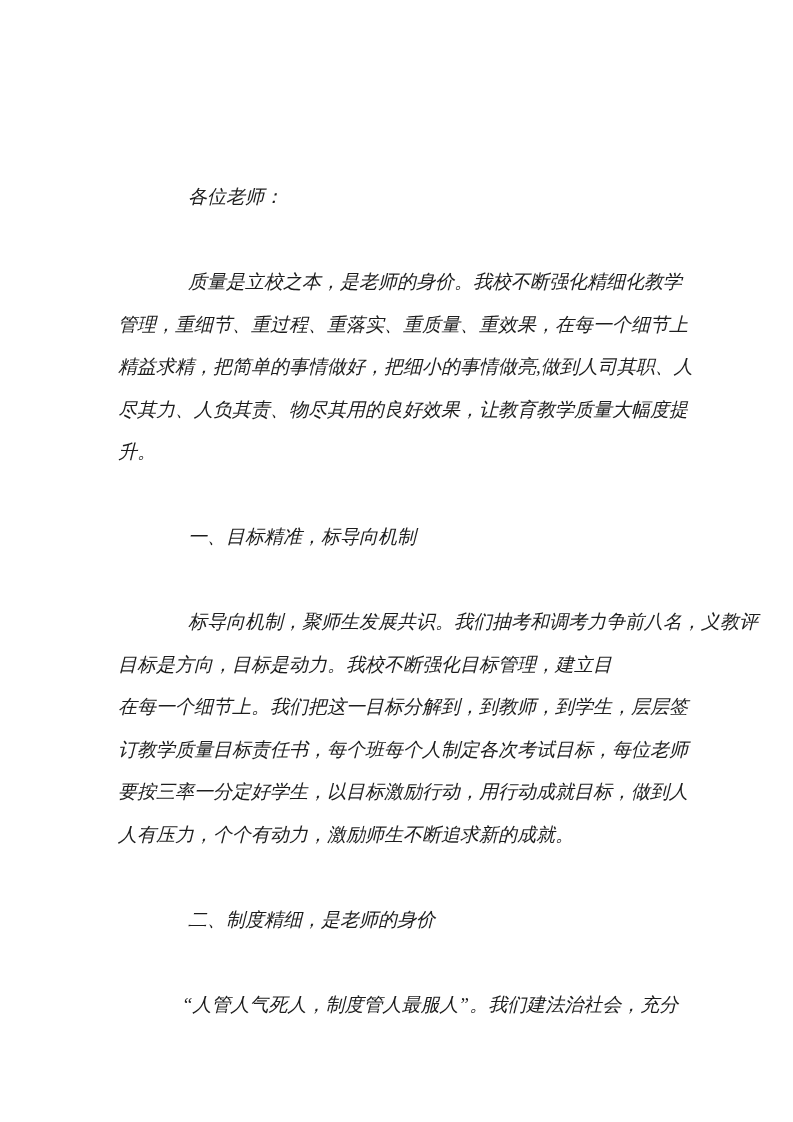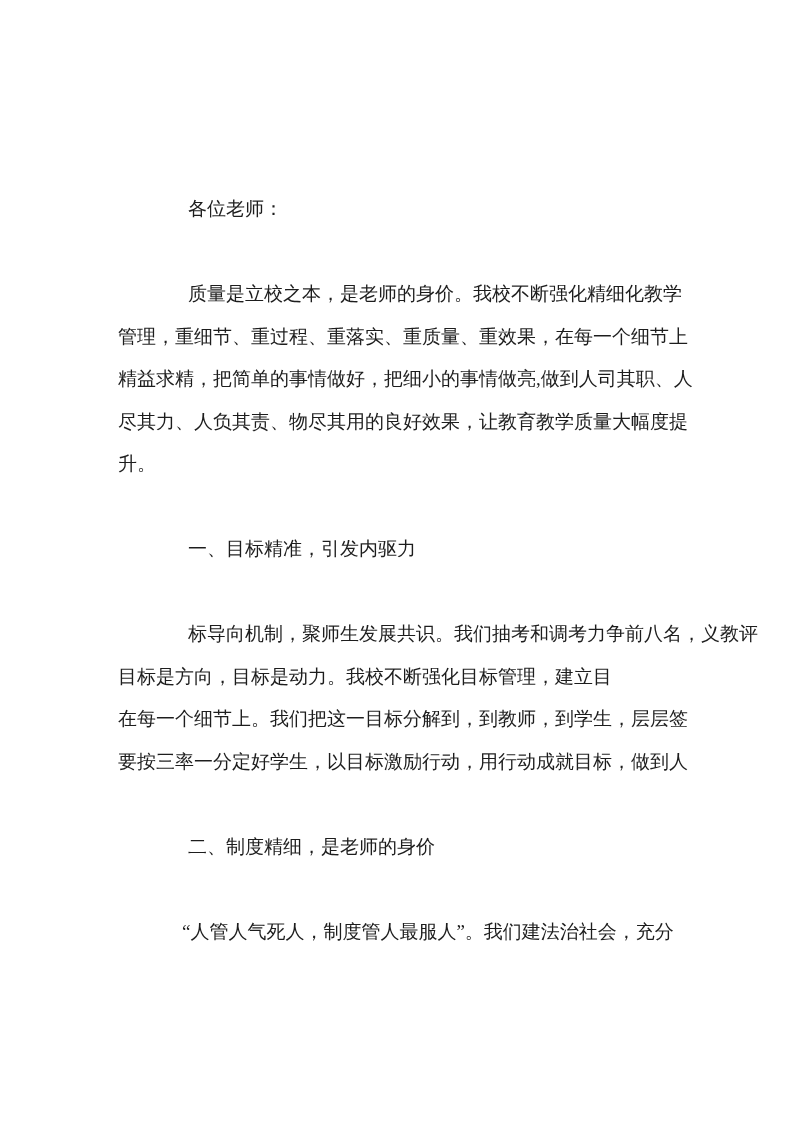--- a/index.html
+++ b/index.html
@@ -11,26 +11,27 @@
   .page {
     position: relative;
     width: 793px;
     height: 1122px;
     background: #ffffff;
     overflow: hidden;
   }
   .content {
     position: absolute;
     left: 118px;
-    top: 188px;
+    top: 176px;
     width: 562px;
     color: #1d1d1d;
     font-size: 19px;
     line-height: 42.5px;
     text-align: left;
+    font-style: italic;
   }
   .para {
     margin: 0 0 42.5px 0;
     padding: 0;
   }
   .para .line {
     white-space: nowrap;
   }
   .para .line:first-child {
     text-indent: 70px;
@@ -48,27 +49,29 @@
         <div class="line">各位老师：</div>
       </div>
       <div class="para body">
         <div class="line">质量是立校之本，是老师的身价。我校不断强化精细化教学</div>
         <div class="line">管理，重细节、重过程、重落实、重质量、重效果，在每一个细节上</div>
         <div class="line">精益求精，把简单的事情做好，把细小的事情做亮,做到人司其职、人</div>
         <div class="line">尽其力、人负其责、物尽其用的良好效果，让教育教学质量大幅度提</div>
         <div class="line">升。</div>
       </div>
       <div class="para heading">
-        <div class="line">一、目标精准，引发内驱力</div>
+        <div class="line">一、目标精准，标导向机制</div>
       </div>
       <div class="para body">
         <div class="line">标导向机制，聚师生发展共识。我们抽考和调考力争前八名，义教评</div>
         <div class="line">目标是方向，目标是动力。我校不断强化目标管理，建立目</div>
         <div class="line">在每一个细节上。我们把这一目标分解到，到教师，到学生，层层签</div>
+        <div class="line">订教学质量目标责任书，每个班每个人制定各次考试目标，每位老师</div>
         <div class="line">要按三率一分定好学生，以目标激励行动，用行动成就目标，做到人</div>
+        <div class="line">人有压力，个个有动力，激励师生不断追求新的成就。</div>
       </div>
       <div class="para heading">
         <div class="line">二、制度精细，是老师的身价</div>
       </div>
       <div class="para quote">
         <div class="line">“人管人气死人，制度管人最服人”。我们建法治社会，充分</div>
       </div>
     </div>
 </div>
 

